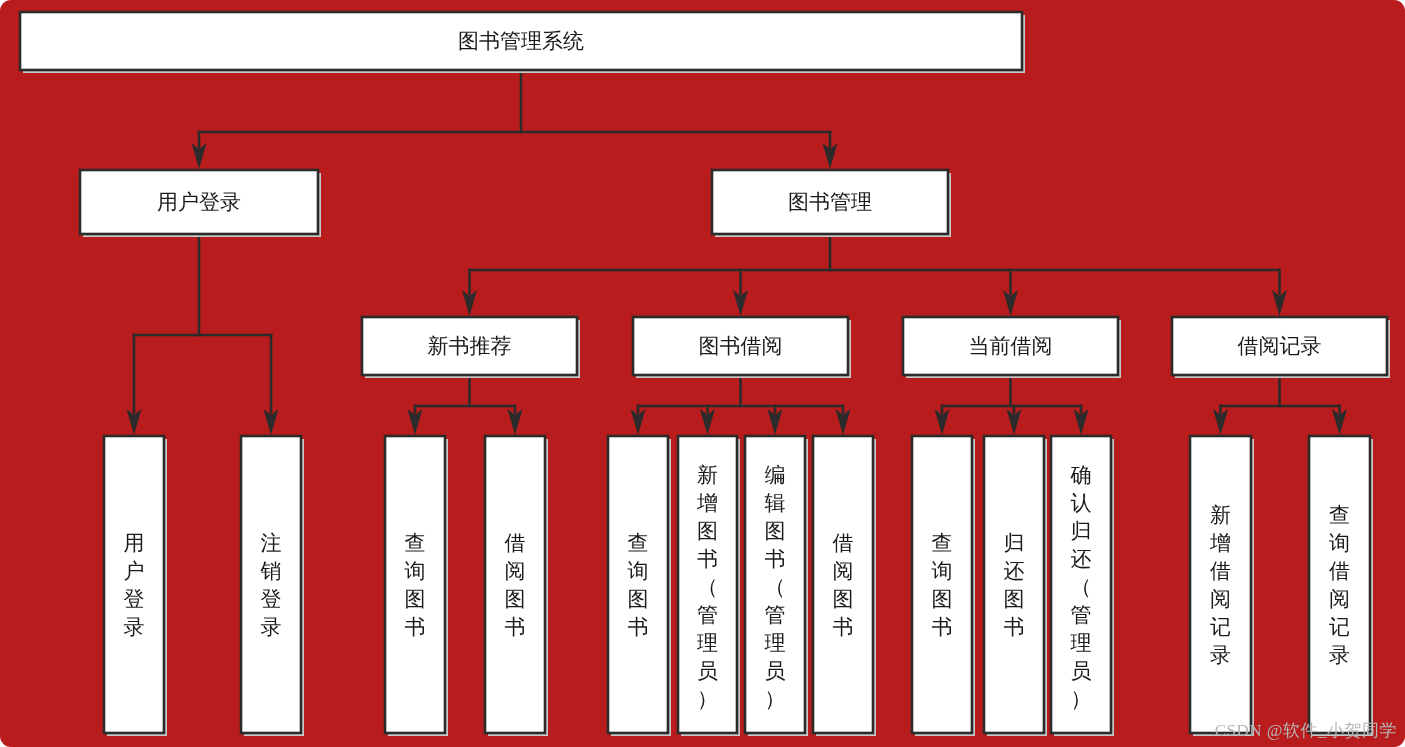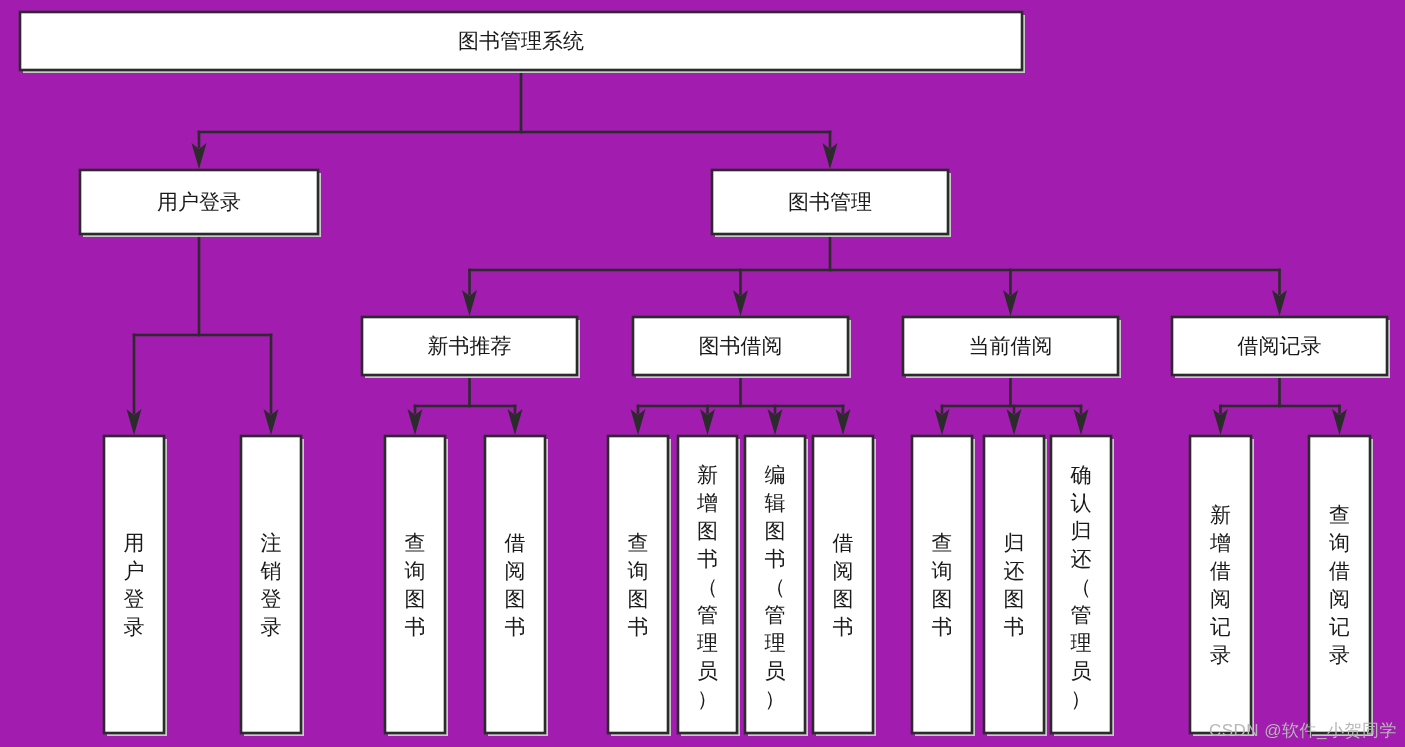--- a/index.html
+++ b/index.html
@@ -8,22 +8,23 @@
     padding: 0;
     background: #ffffff;
   }
   body {
     font-family: "DejaVu Sans", "Liberation Sans", sans-serif;
   }
   #diagram-root {
     position: relative;
     width: 1405px;
     height: 747px;
-    background: #a21caf;
+    background: #b91c1c;
     overflow: hidden;
+    border-radius: 11px;
   }
   svg.tree-canvas {
     position: absolute;
     left: 0;
     top: 0;
     width: 1405px;
     height: 747px;
     display: block;
   }
   .node-box {
@@ -54,21 +55,21 @@
   .node-label-vertical {
     fill: #1a1a1a;
     font-family: "DejaVu Sans", "Liberation Sans", sans-serif;
     font-size: 21px;
     text-anchor: middle;
   }
   .watermark-text {
     position: absolute;
     right: 8px;
     bottom: 5px;
-    font-family: Liberation Sans, sans-serif;
+    font-family: Liberation Serif, serif;
     font-size: 17px;
     color: #b6b6b6;
     letter-spacing: 0.5px;
     white-space: nowrap;
     user-select: none;
   }
 </style>
 </head>
 <body>
 

